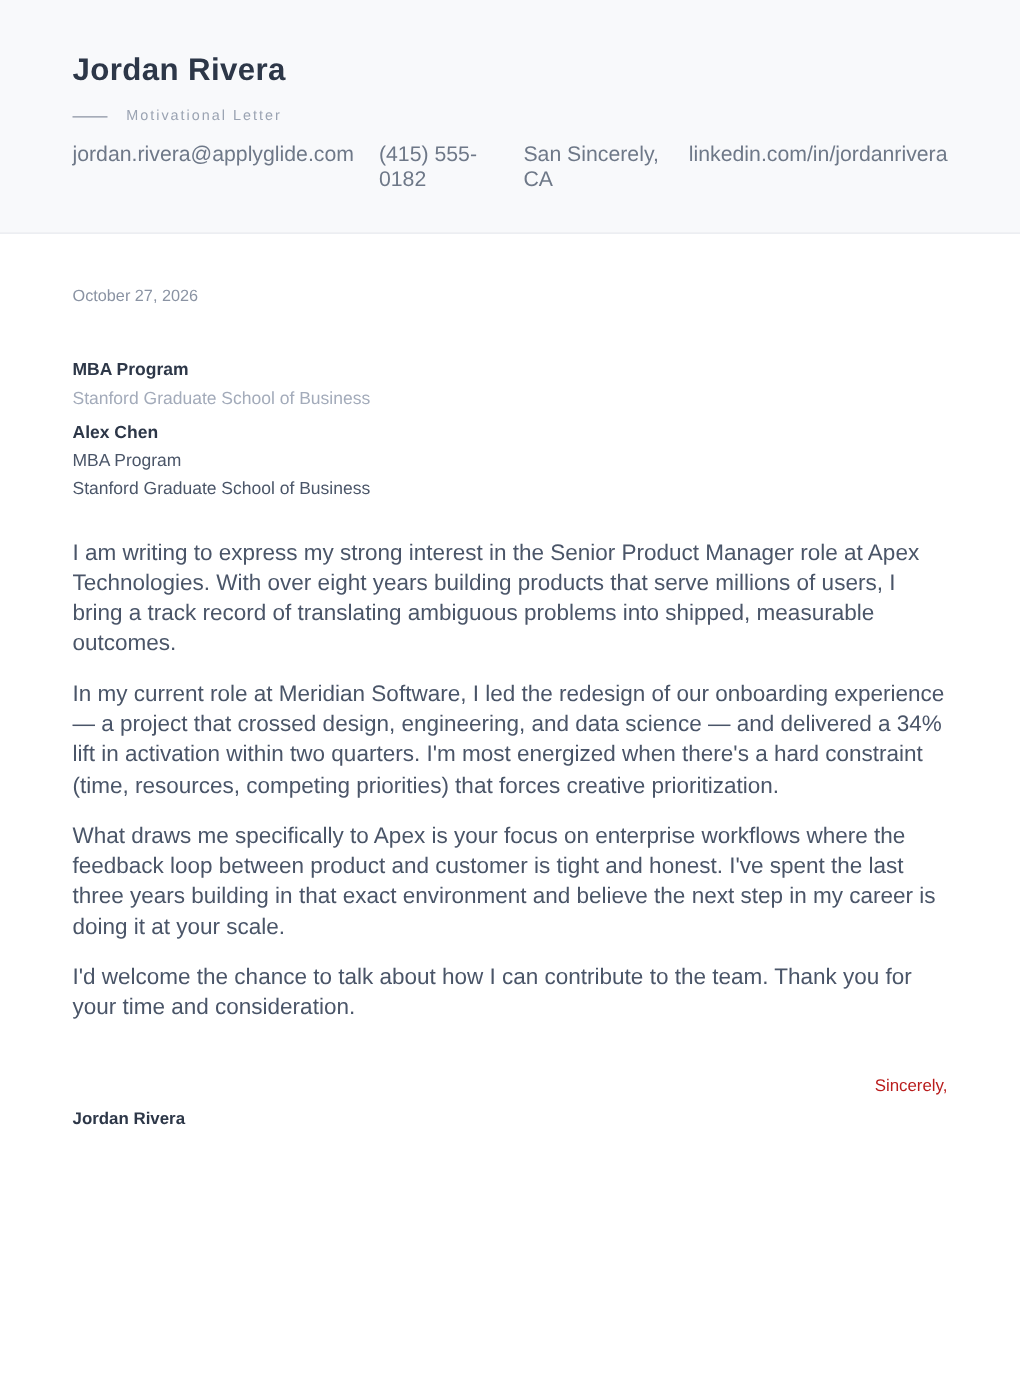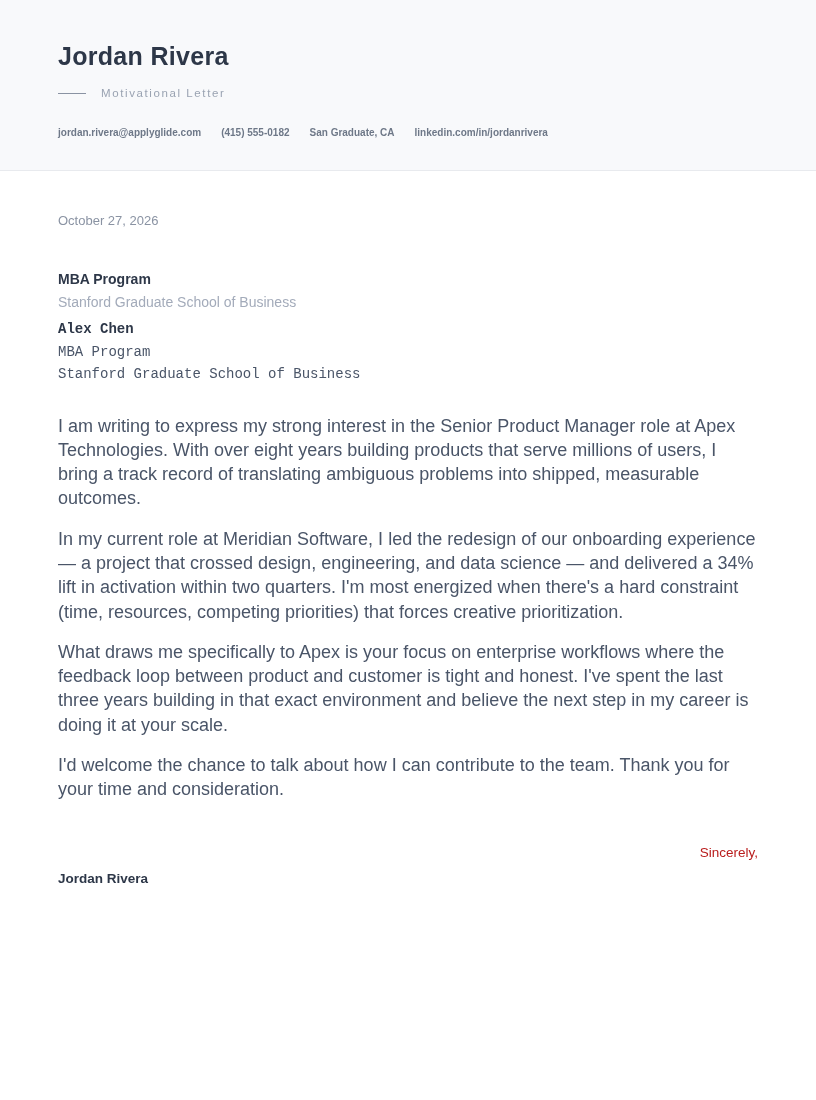--- a/index.html
+++ b/index.html
@@ -42,24 +42,23 @@
     background: #8a93a3;
   }
   .doc-type-label {
     font-size: 11.5px;
     letter-spacing: 1.6px;
     color: #9aa3b2;
   }
   .contact-row {
     display: flex;
     gap: 20px;
-    margin-top: 28px;
-    font-size: 10px;
+    margin-top: 15px;
+    font-size: 17px;
     color: #6e7888;
-    font-weight: bold;
   }
   
   .letter-body {
     padding: 42px 0 60px 0;
   }
   .letter-date {
     font-size: 13px;
     color: #8a93a3;
     margin-bottom: 40px;
   }
@@ -73,21 +72,20 @@
   }
   .recipient-line.bold {
     font-weight: 700;
     color: #2d3748;
   }
   .recipient-line.light {
     color: #a3abba;
   }
   .recipient-person-block {
     margin-bottom: 28px;
-    font-family: Liberation Mono, monospace;
   }
   .salutation {
     font-size: 13.5px;
     color: #4a5568;
     margin-bottom: 22px;
   }
   .body-paragraph {
     font-size: 18px;
     line-height: 24.3px;
     color: #4a5568;
@@ -117,21 +115,21 @@
       <h1 class="applicant-name">Jordan Rivera</h1>
 
       <div class="doc-type-row">
         <span class="doc-type-dash"></span>
         <span class="doc-type-label">Motivational Letter</span>
       </div>
 
       <div class="contact-row">
         <span>jordan.rivera@applyglide.com</span>
         <span>(415) 555-0182</span>
-        <span>San Graduate, CA</span>
+        <span>San Sincerely, CA</span>
         <span>linkedin.com/in/jordanrivera</span>
       </div>
     </div>
   </header>
 
   <main class="letter-body inner">
 
     <div class="letter-date">October 27, 2026</div>
 
     <div class="recipient-org-block">

